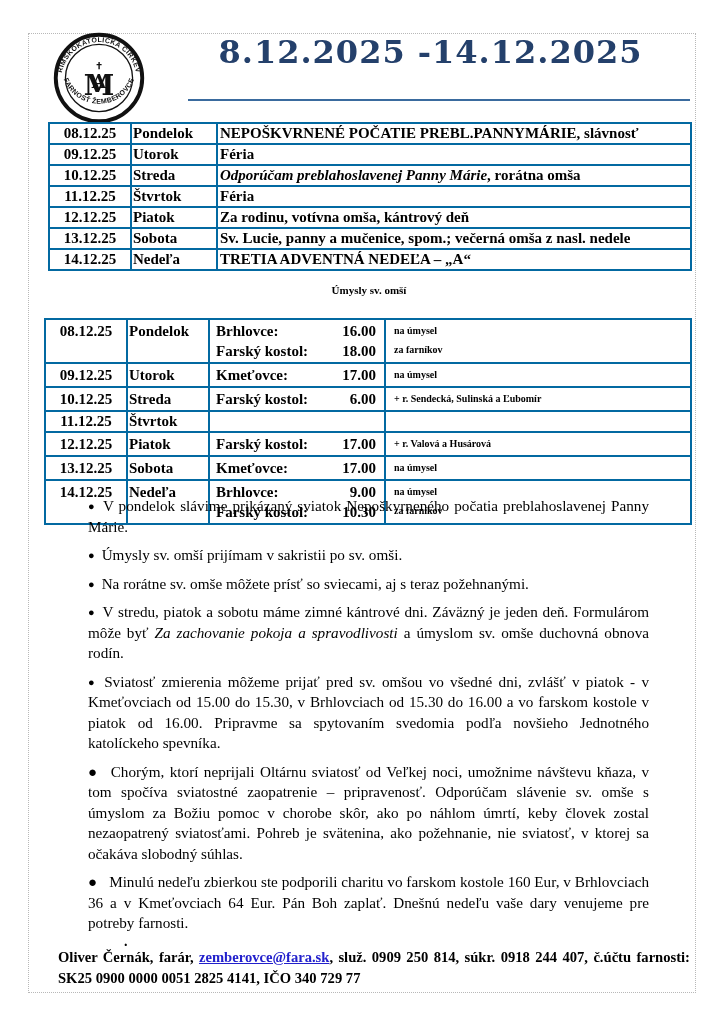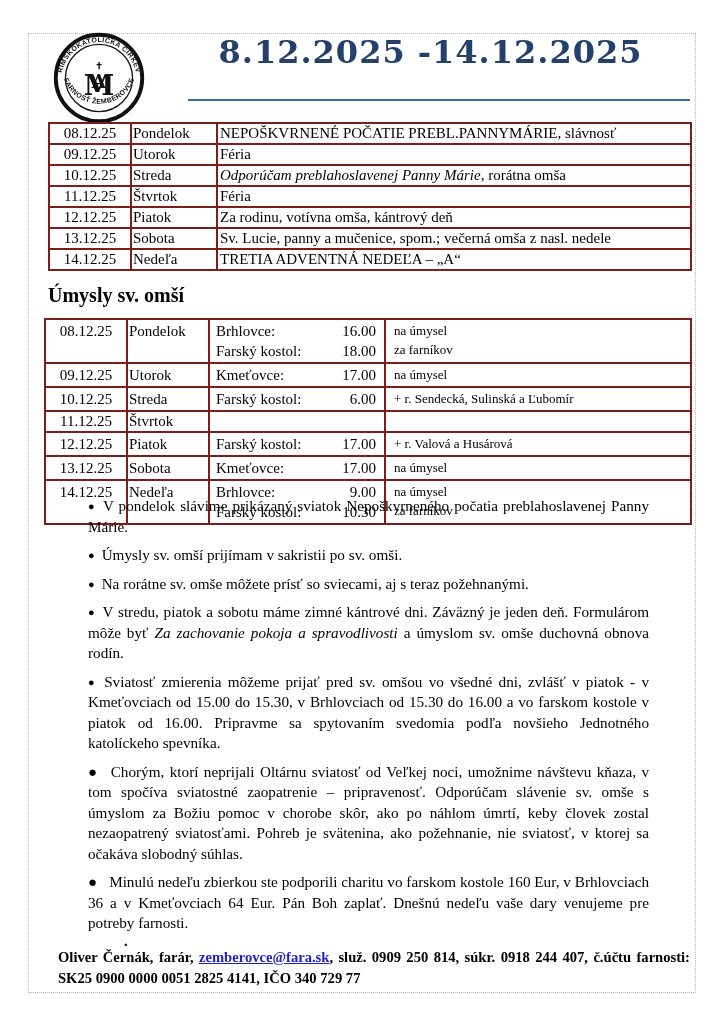--- a/index.html
+++ b/index.html
@@ -10,36 +10,36 @@
 
   
   .logo{position:absolute;left:53px;top:32px;width:92px;height:92px;}
   .title-wrap{position:absolute;left:158px;top:33px;width:545px;text-align:center;}
   .title{font-family:"DejaVu Serif",serif;font-size:30px;line-height:34px;}
   .daterange{font-family:"DejaVu Serif",serif;font-size:32px;font-weight:bold;line-height:38px;letter-spacing:1px;}
   .rule{position:absolute;left:188px;top:99px;width:502px;border-top:2px solid #3a6b9e;}
 
   
   table{border-collapse:collapse;table-layout:fixed;position:absolute;background:#fff;}
-  td{border:2px solid #7f1d1d;font-weight:normal;font-size:15px;vertical-align:middle;
+  td{border:2px solid #0369a1;font-weight:bold;font-size:15px;vertical-align:middle;
      overflow:hidden;white-space:nowrap;}
   .t1{left:48px;top:122px;width:642px;}
   .t1 tr{height:21px;}
   .t2{left:44px;top:318px;width:646px;}
   .c-date{text-align:center;}
   .c-day{}
   .c-desc{padding-left:2px;}
   .c-svc{padding:1px 8px 1px 6px;vertical-align:top;}
   .svc-line{display:flex;justify-content:space-between;line-height:20px;}
-  .c-int{padding:1px 4px 1px 8px;font-size:13px;vertical-align:top;}
+  .c-int{padding:1px 4px 1px 8px;font-size:10px;vertical-align:top;}
   .c-int div{line-height:19px;}
   .v-top{vertical-align:top;line-height:20px;}
 
-  .mid-heading{position:absolute;left:48px;top:284px;width:642px;
-               font-size:20px;font-weight:bold;}
+  .mid-heading{position:absolute;left:48px;top:284px;width:642px;text-align:center;
+               font-size:11px;font-weight:bold;}
 
   
   .notes{position:absolute;left:88px;top:496px;width:561px;font-size:15.2px;
          line-height:20.5px;text-align:justify;}
   .notes p{margin:0 0 8px 0;}
   .bullet{margin-right:7px;font-size:11px;vertical-align:1px;}
   .bullet.big{font-size:15px;margin-right:12px;vertical-align:0;}
   .it{font-style:italic;}
 
   .stray{position:absolute;left:124px;top:934px;font-weight:bold;font-size:14px;}

